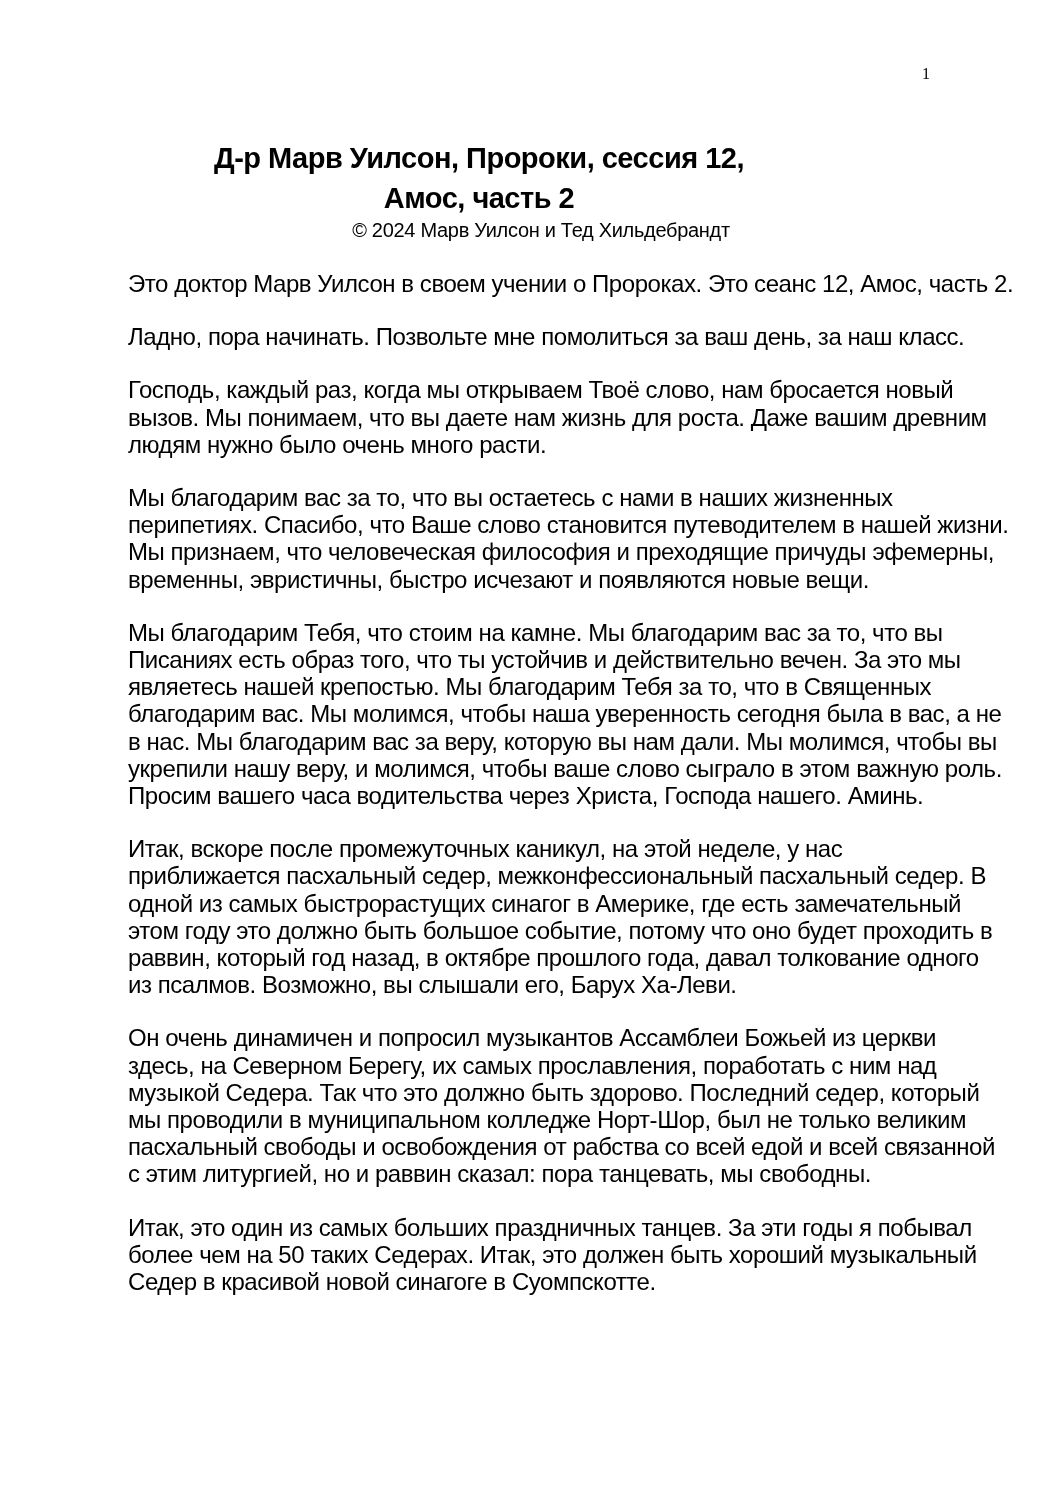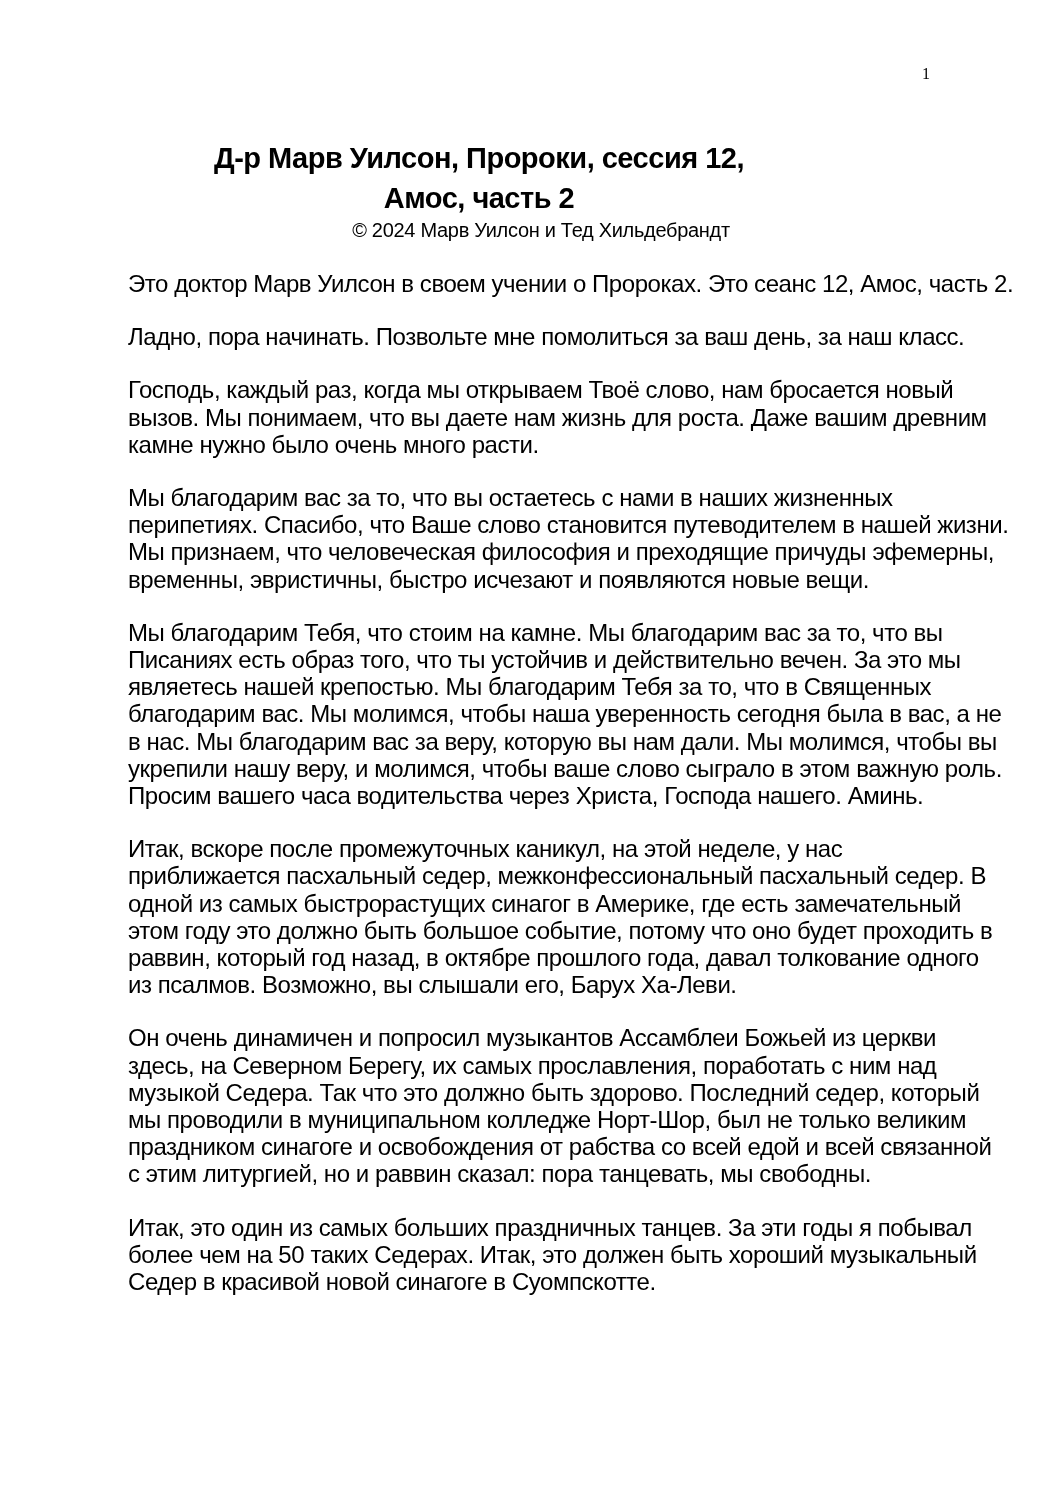--- a/index.html
+++ b/index.html
@@ -84,21 +84,21 @@
     <span class="line">Это доктор Марв Уилсон в своем учении о Пророках. Это сеанс 12, Амос, часть 2.</span>
   </p>
 
   <p class="para">
     <span class="line">Ладно, пора начинать. Позвольте мне помолиться за ваш день, за наш класс.</span>
   </p>
 
   <p class="para">
     <span class="line">Господь, каждый раз, когда мы открываем Твоё слово, нам бросается новый</span>
     <span class="line">вызов. Мы понимаем, что вы даете нам жизнь для роста. Даже вашим древним</span>
-    <span class="line">камне нужно было очень много расти.</span>
+    <span class="line">людям нужно было очень много расти.</span>
   </p>
 
   <p class="para">
     <span class="line">Мы благодарим вас за то, что вы остаетесь с нами в наших жизненных</span>
     <span class="line">перипетиях. Спасибо, что Ваше слово становится путеводителем в нашей жизни.</span>
     <span class="line">Мы признаем, что человеческая философия и преходящие причуды эфемерны,</span>
     <span class="line">временны, эвристичны, быстро исчезают и появляются новые вещи.</span>
   </p>
 
   <p class="para">
@@ -118,21 +118,21 @@
     <span class="line">этом году это должно быть большое событие, потому что оно будет проходить в</span>
     <span class="line">раввин, который год назад, в октябре прошлого года, давал толкование одного</span>
     <span class="line">из псалмов. Возможно, вы слышали его, Барух Ха-Леви.</span>
   </p>
 
   <p class="para">
     <span class="line">Он очень динамичен и попросил музыкантов Ассамблеи Божьей из церкви</span>
     <span class="line">здесь, на Северном Берегу, их самых прославления, поработать с ним над</span>
     <span class="line">музыкой Седера. Так что это должно быть здорово. Последний седер, который</span>
     <span class="line">мы проводили в муниципальном колледже Норт-Шор, был не только великим</span>
-    <span class="line">праздником синагоге и освобождения от рабства со всей едой и всей связанной</span>
+    <span class="line">пасхальный свободы и освобождения от рабства со всей едой и всей связанной</span>
     <span class="line">с этим литургией, но и раввин сказал: пора танцевать, мы свободны.</span>
   </p>
 
   <p class="para">
     <span class="line">Итак, это один из самых больших праздничных танцев. За эти годы я побывал</span>
     <span class="line">более чем на 50 таких Седерах. Итак, это должен быть хороший музыкальный</span>
     <span class="line">Седер в красивой новой синагоге в Суомпскотте.</span>
   </p>
 
 </div>

